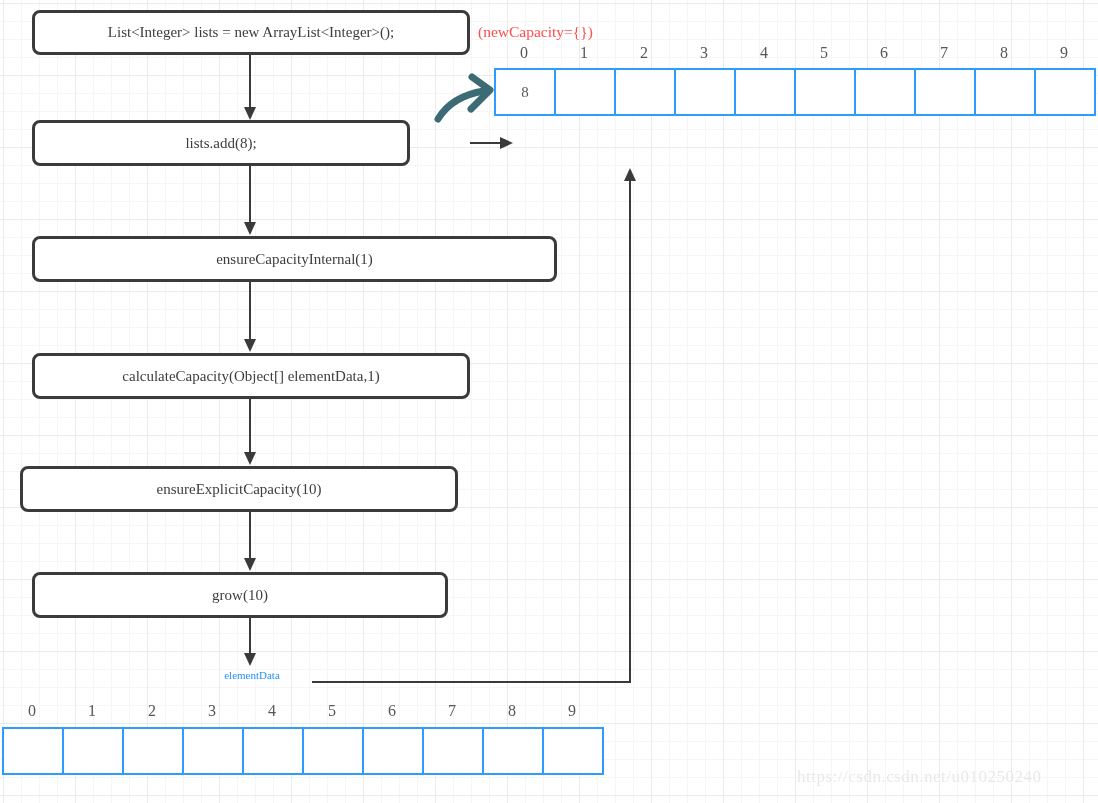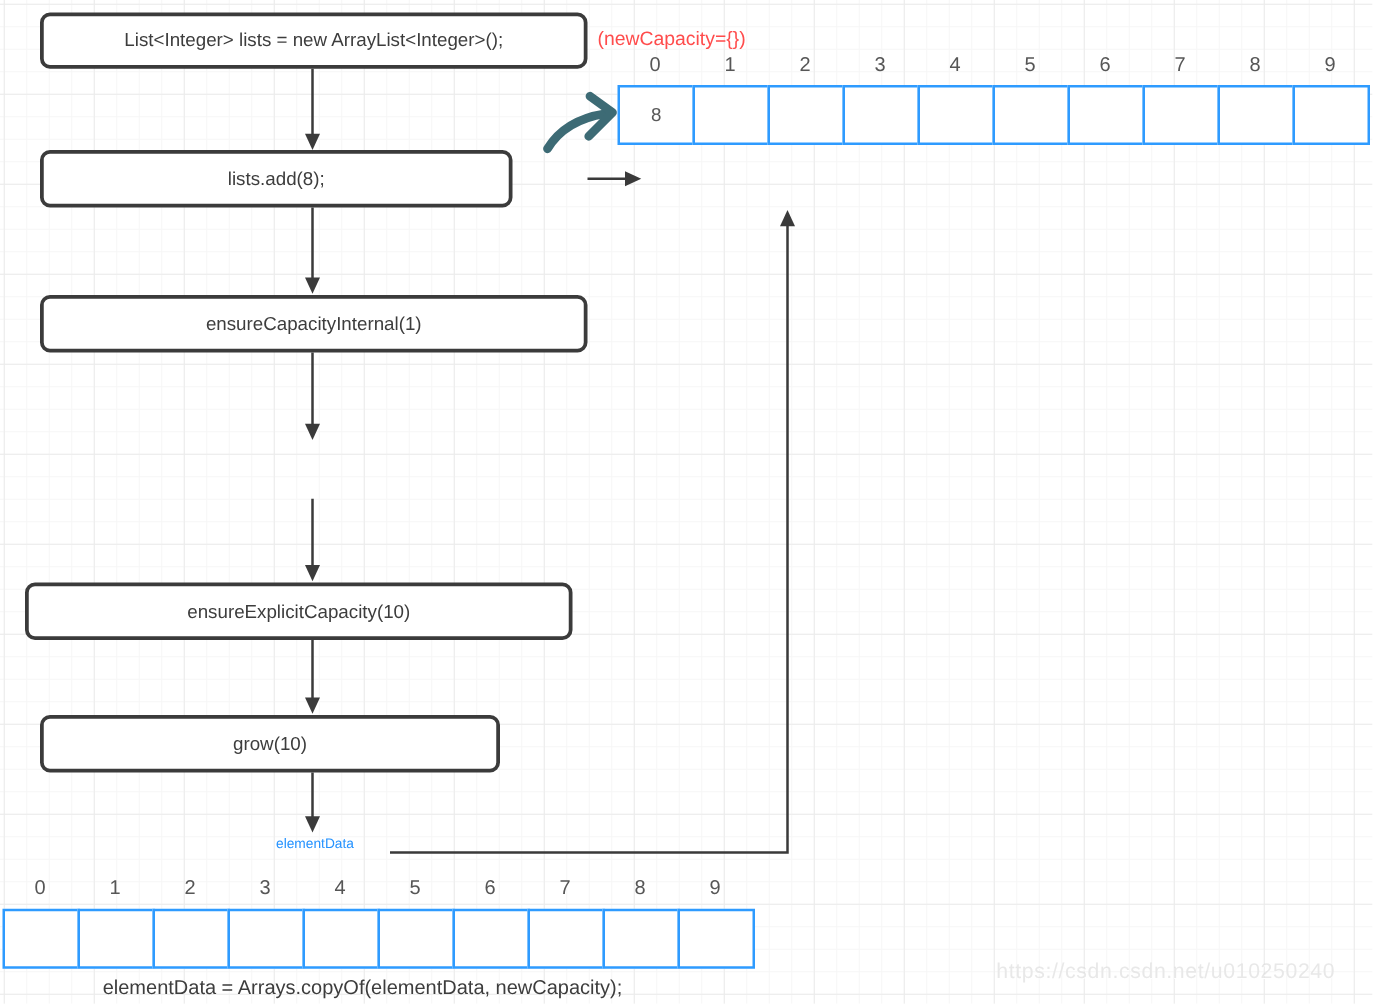--- a/index.html
+++ b/index.html
@@ -1,20 +1,20 @@
 <!DOCTYPE html>
 <html><head>
 <meta charset="utf-8">
 <style>
   html,body{margin:0;padding:0;background:#fff;}
   #canvas{
     position:relative;
     width:1098px;height:803px;
     overflow:hidden;
-    font-family:Liberation Sans, sans-serif;
+    font-family:Liberation Serif, serif;
     background-color:#ffffff;
     background-image:
       linear-gradient(#ebebeb 1px, transparent 1px),
       linear-gradient(90deg,#ebebeb 1px, transparent 1px),
       linear-gradient(#f6f6f6 1px, transparent 1px),
       linear-gradient(90deg,#f6f6f6 1px, transparent 1px);
     background-size:72px 72px,72px 72px,18px 18px,18px 18px;
     background-position:3px 3px;
   }
   .node{
@@ -99,30 +99,33 @@
   </svg>
 
   <div class="node" style="left:32px;top:10px;width:438px;height:45px">
     <span>List&lt;Integer&gt; lists = new ArrayList&lt;Integer&gt;();</span>
   </div>
 
   <div class="node" style="left:32px;top:120px;width:378px;height:46px">
     <span>lists.add(8);</span>
   </div>
 
-  <div class="node" style="left:32px;top:236px;width:438px;height:46px">
+  <div class="node" style="left:32px;top:236px;width:525px;height:46px">
     <span>ensureCapacityInternal(1)</span>
   </div>
 
+  <div class="node" style="left:32px;top:353px;width:438px;height:46px">
+    <span>calculateCapacity(Object[] elementData,1)</span>
+  </div>
 
   <div class="node" style="left:20px;top:466px;width:438px;height:46px">
     <span>ensureExplicitCapacity(10)</span>
   </div>
 
-  <div class="node" style="left:32px;top:572px;width:368px;height:46px">
+  <div class="node" style="left:32px;top:572px;width:416px;height:46px">
     <span>grow(10)</span>
   </div>
 
 
   <div class="annotation-red">(newCapacity={})</div>
 
   <div class="idx-row top-idx" style="left:494px;top:44px">
 
   <div class="idx">0</div>
       <div class="idx">1</div>
@@ -171,17 +174,16 @@
       <div class="cell"></div>
       <div class="cell"></div>
       <div class="cell"></div>
       <div class="cell"></div>
       <div class="cell"></div>
       <div class="cell"></div>
       <div class="cell"></div>
       <div class="cell"></div>
     </div>
 
-  <div class="caption">elementData = Arrays.copyOf(elementData, newCapacity);</div>
 
   <div class="watermark">https://csdn.csdn.net/u010250240</div>
 
 </div>
 
 </body></html>

